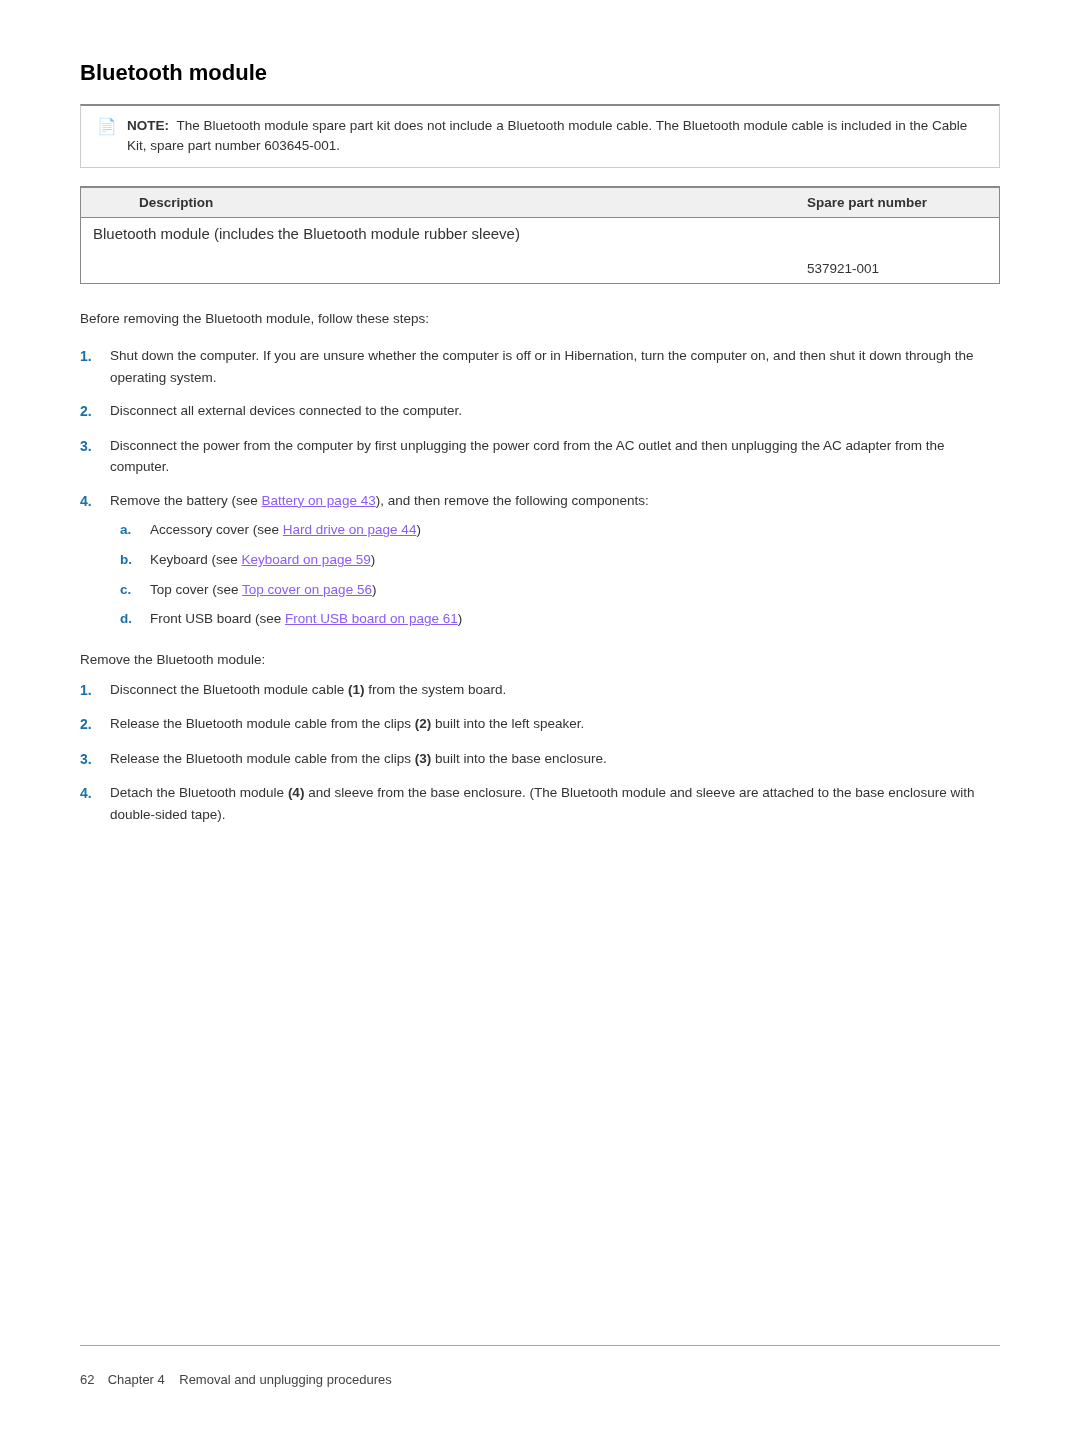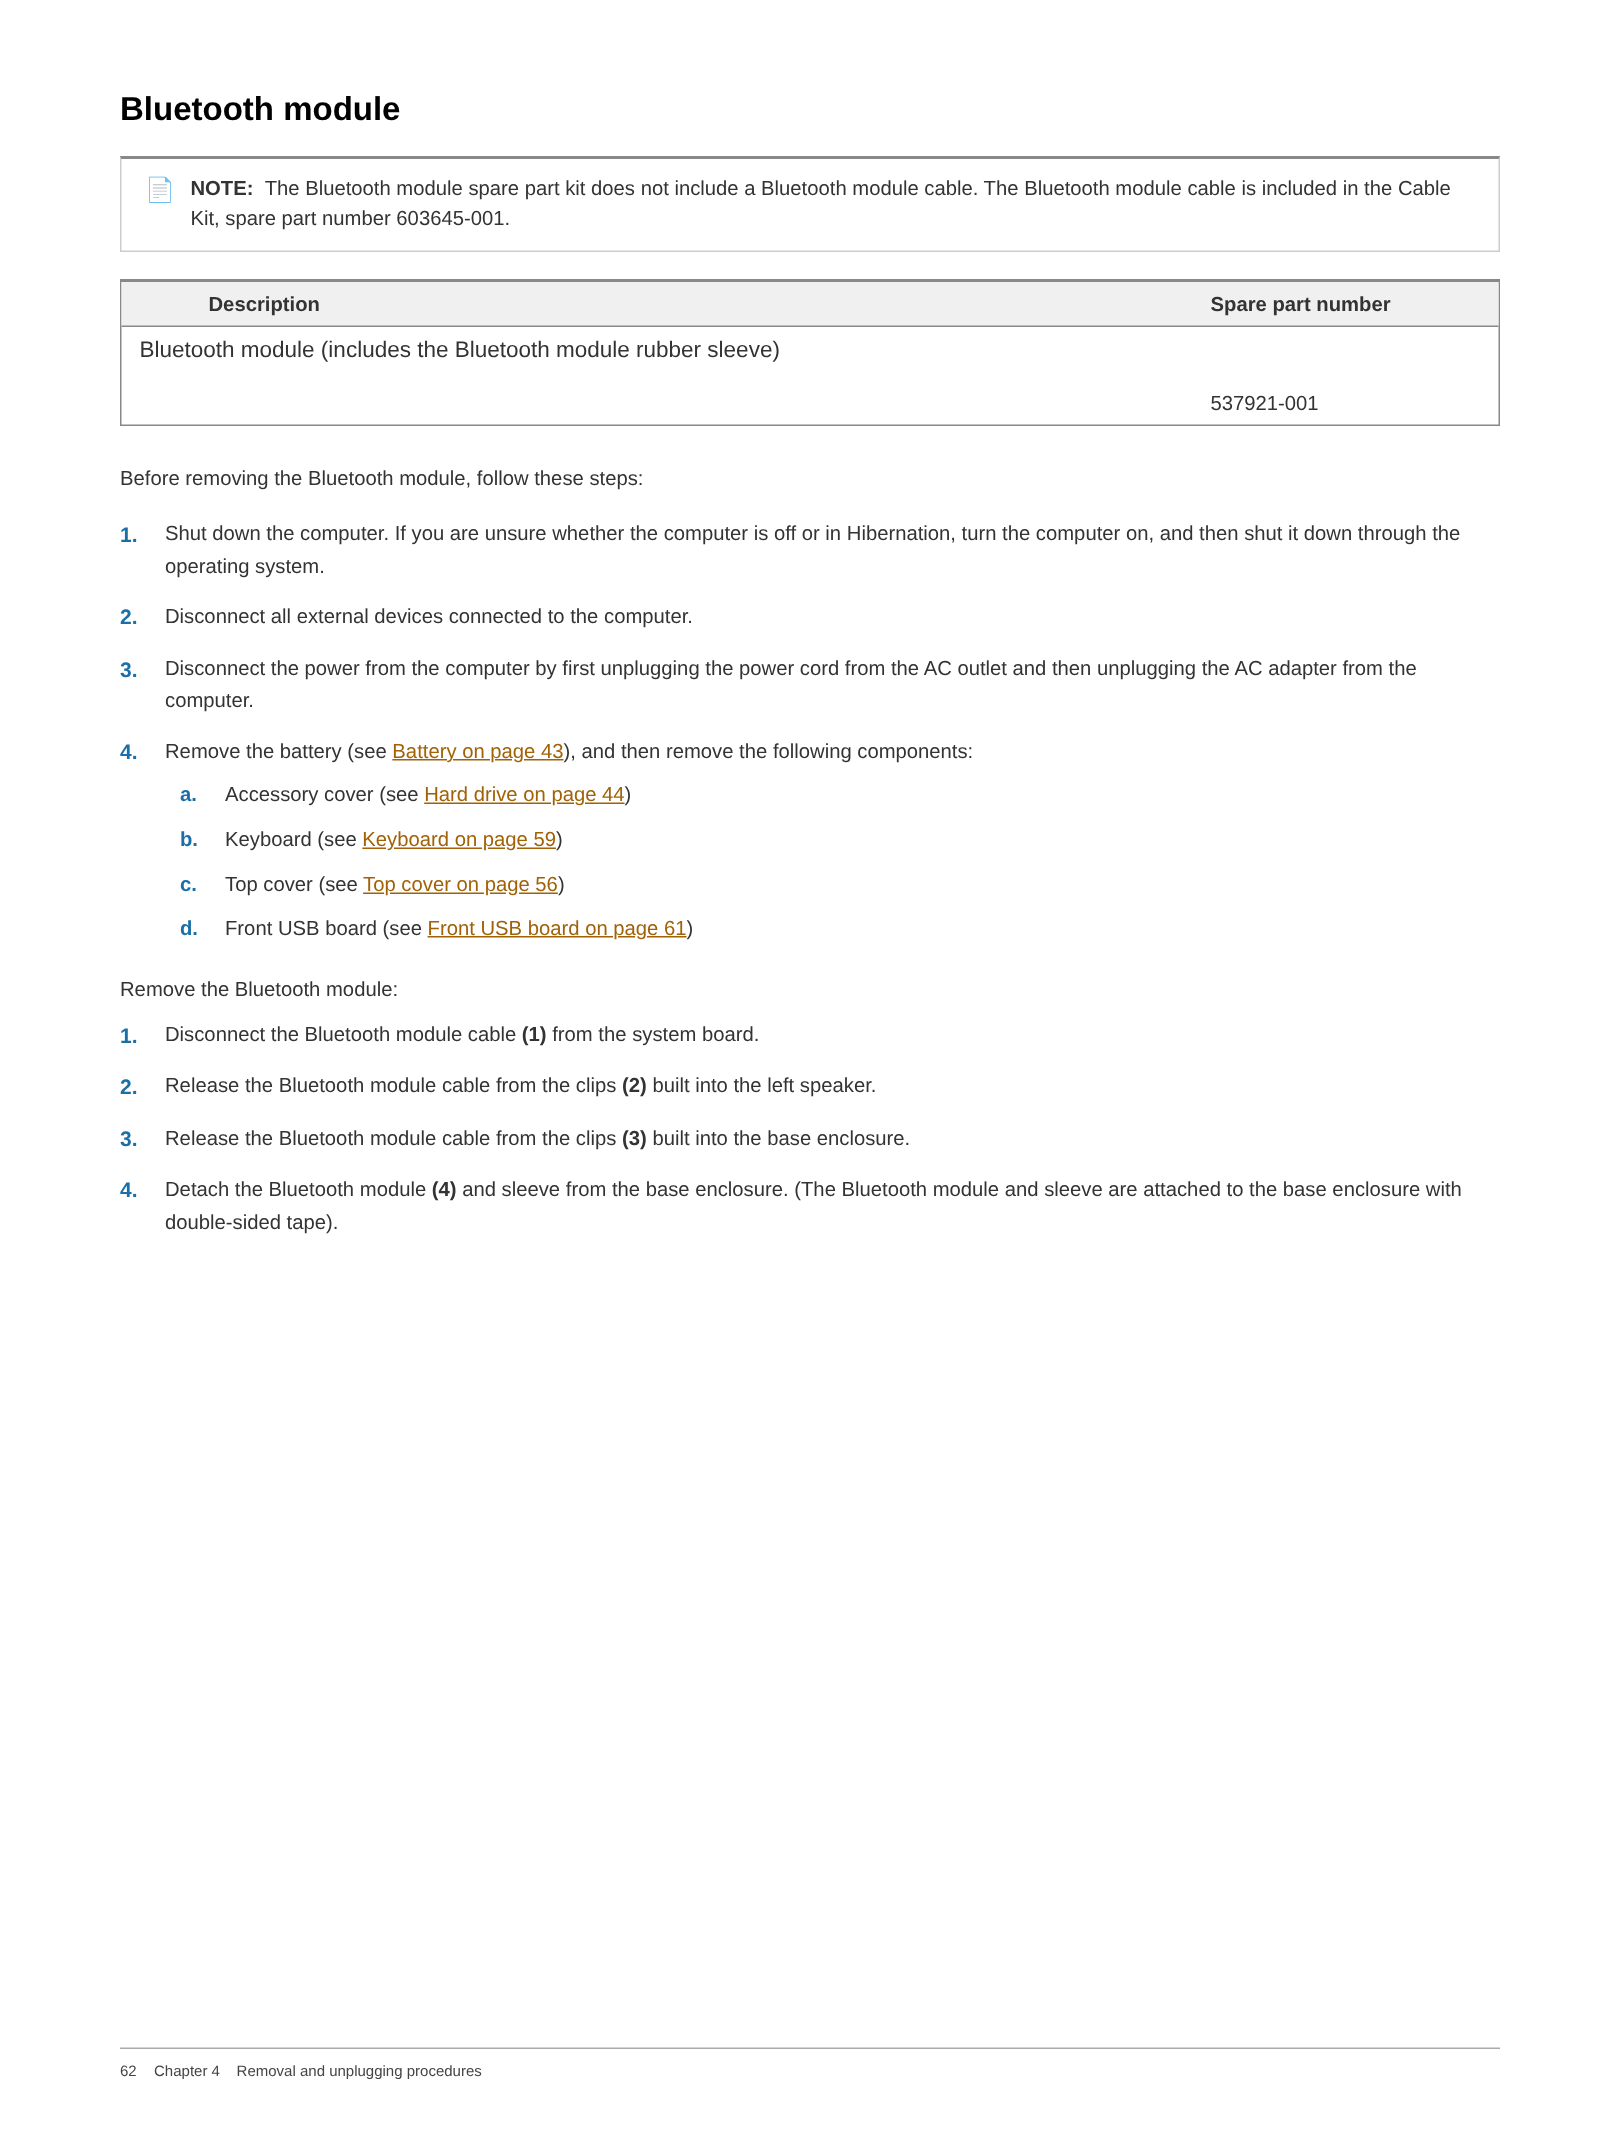--- a/index.html
+++ b/index.html
@@ -115,38 +115,38 @@
       margin-bottom: 8px;
       font-size: 13.5px;
       line-height: 1.6;
     }
     .sub-list li .sub-label {
       color: #1a6fa8;
       font-weight: bold;
       min-width: 30px;
     }
     a {
-      color: #a16207;
+      color: #8b5cf6;
       text-decoration: underline;
     }
     .section-label {
       font-size: 13.5px;
       margin-bottom: 12px;
       margin-top: 4px;
     }
     .footer {
       position: absolute;
       bottom: 50px;
       left: 80px;
       right: 80px;
       display: flex;
       align-items: center;
       border-top: 1px solid #aaaaaa;
-      padding-top: 10px;
-      font-size: 10px;
+      padding-top: 26px;
+      font-size: 13px;
       color: #444;
     }
     .footer-page {
       margin-right: 6px;
     }
   </style>
 </head>
 <body>
 
 <h1 class="page-title">Bluetooth module</h1>

